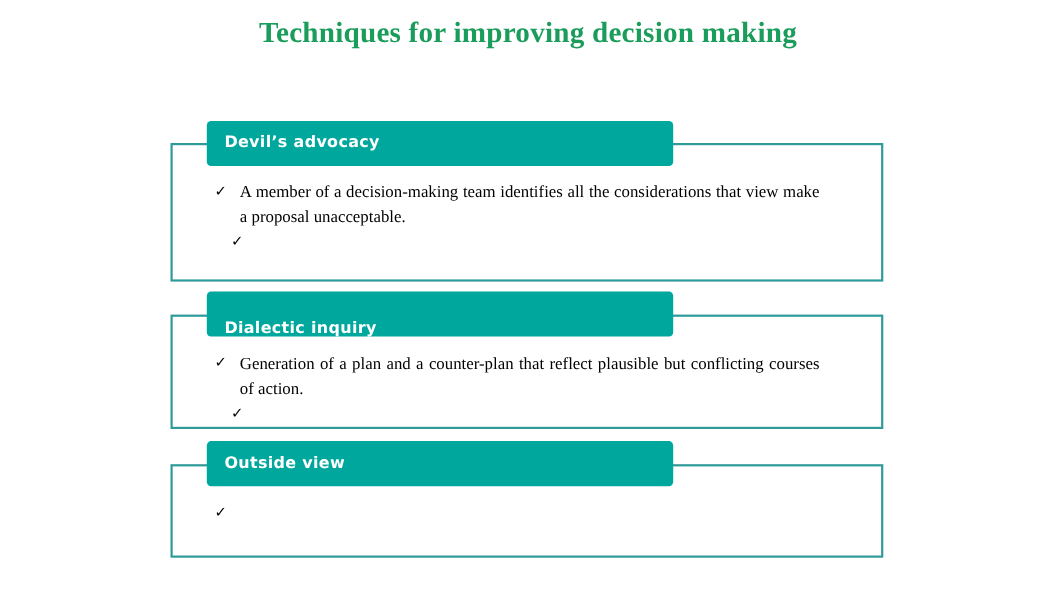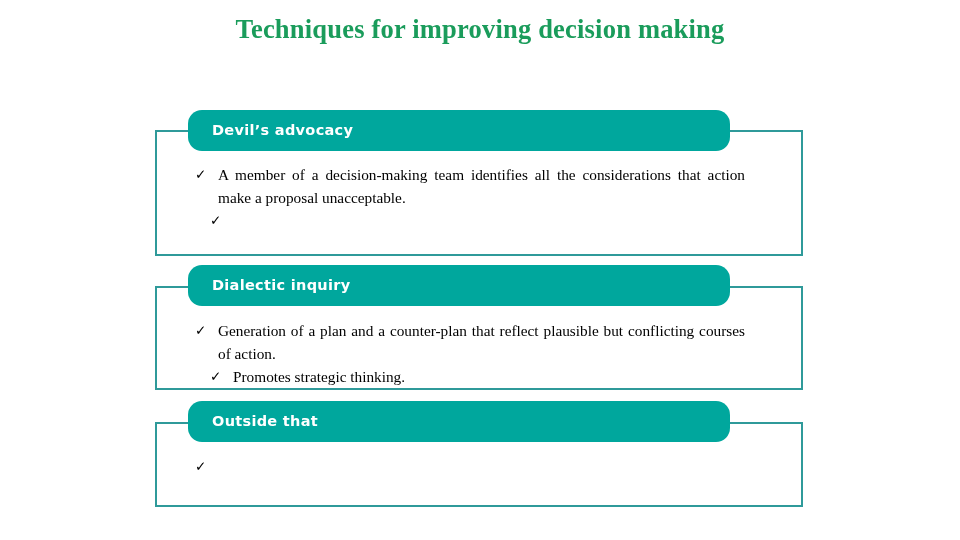--- a/index.html
+++ b/index.html
@@ -52,28 +52,28 @@
     bottom: 0;
     border: 2px solid #2f9a9a;
     box-sizing: border-box;
     background: transparent;
   }
 
   .section-header {
     position: absolute;
     left: 33px;
     top: -20px;
-    width: 542px;
+    width: 424px;
     height: 41px;
     background: #00a79d;
-    border-radius: 14px;
+    border-radius: 4px;
     box-sizing: border-box;
     display: flex;
     align-items: center;
-    padding-left: 24px;
+    padding-left: 16px;
     z-index: 3;
   }
 
   .section-header-label {
     font-family: "DejaVu Sans", "Liberation Sans", sans-serif;
     font-size: 14.5px;
     font-weight: 600;
     color: #ffffff;
     letter-spacing: 0.3px;
     line-height: 1;
@@ -117,67 +117,66 @@
   .bullet.nojustify {
     text-align: left;
   }
 
   
   #section-1 { top: 130px;  height: 126px; }
   #section-2 { top: 286px;  height: 104px; }
   #section-3 { top: 422px;  height: 85px;  }
 
   #section-1 .section-header { top: -20px; }
-  #section-2 .section-header { top: -21px; }
+  #section-2 .section-header { top: -21px; align-items: flex-end; }
   #section-3 .section-header { top: -21px; }
 </style>
 </head>
 <body>
 
 <div id="slide">
 
   <div id="slide-title">Techniques for improving decision making</div>
 
   <div class="section" id="section-1">
     <div class="section-frame"></div>
     <div class="section-header">
       <span class="section-header-label">Devil’s advocacy</span>
     </div>
     <div class="section-body">
       <p class="bullet">
         <span class="check">✓</span>
-        <span>A member of a decision-making team identifies all the considerations that action make a proposal unacceptable.</span>
+        <span>A member of a decision-making team identifies all the considerations that view make a proposal unacceptable.</span>
       </p>
       <p class="bullet indent nojustify">
         <span class="check">✓</span>
       </p>
     </div>
   </div>
 
   <div class="section" id="section-2">
     <div class="section-frame"></div>
     <div class="section-header">
       <span class="section-header-label">Dialectic inquiry</span>
     </div>
     <div class="section-body">
       <p class="bullet">
         <span class="check">✓</span>
         <span>Generation of a plan and a counter-plan that reflect plausible but conflicting courses of action.</span>
       </p>
       <p class="bullet indent nojustify">
         <span class="check">✓</span>
-        <span>Promotes strategic thinking.</span>
       </p>
     </div>
   </div>
 
   <div class="section" id="section-3">
     <div class="section-frame"></div>
     <div class="section-header">
-      <span class="section-header-label">Outside that</span>
+      <span class="section-header-label">Outside view</span>
     </div>
     <div class="section-body">
       <p class="bullet">
         <span class="check">✓</span>
       </p>
     </div>
   </div>
 
 </div>
 

